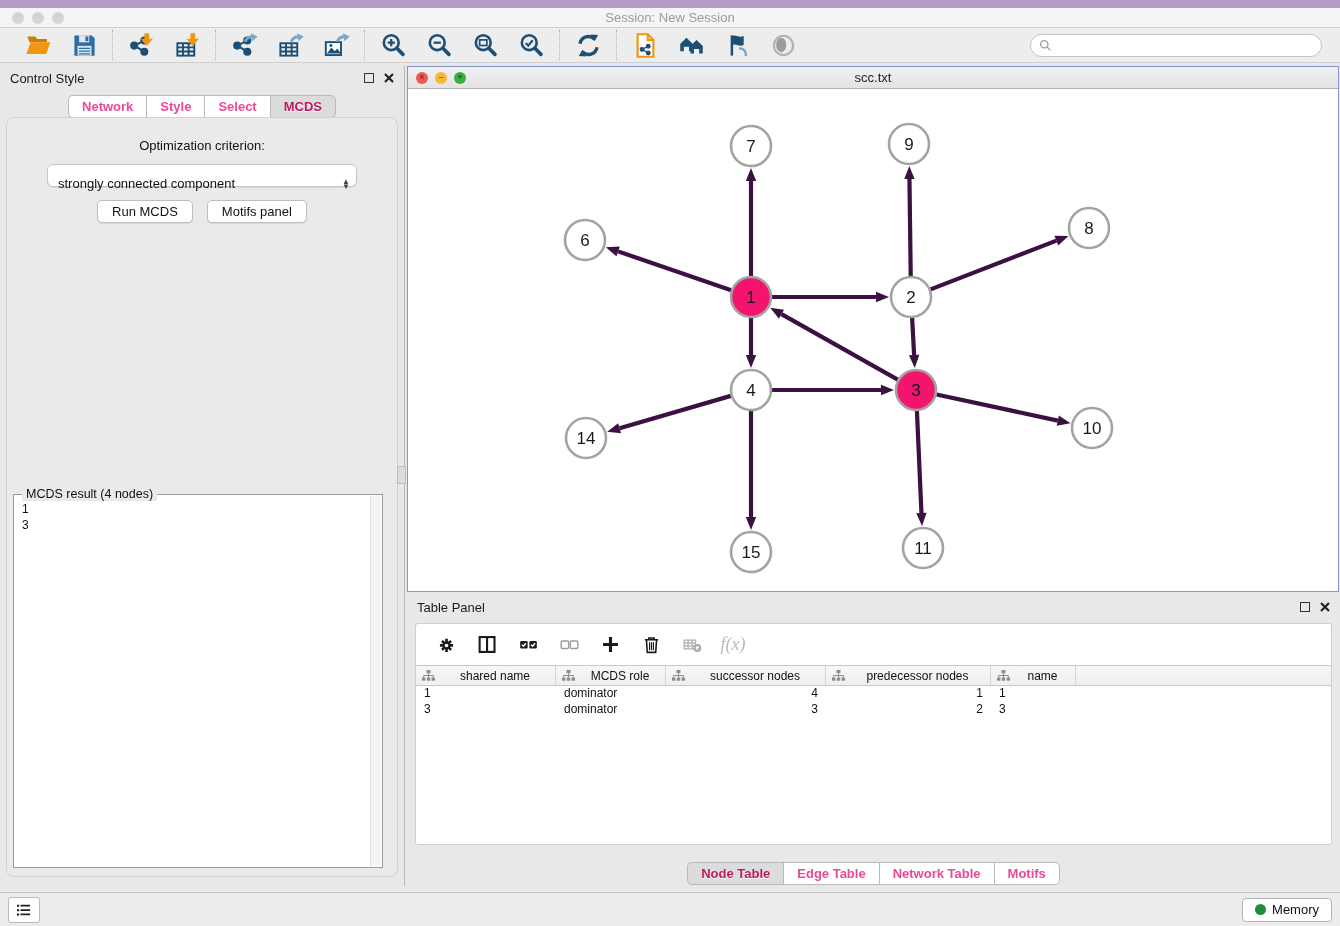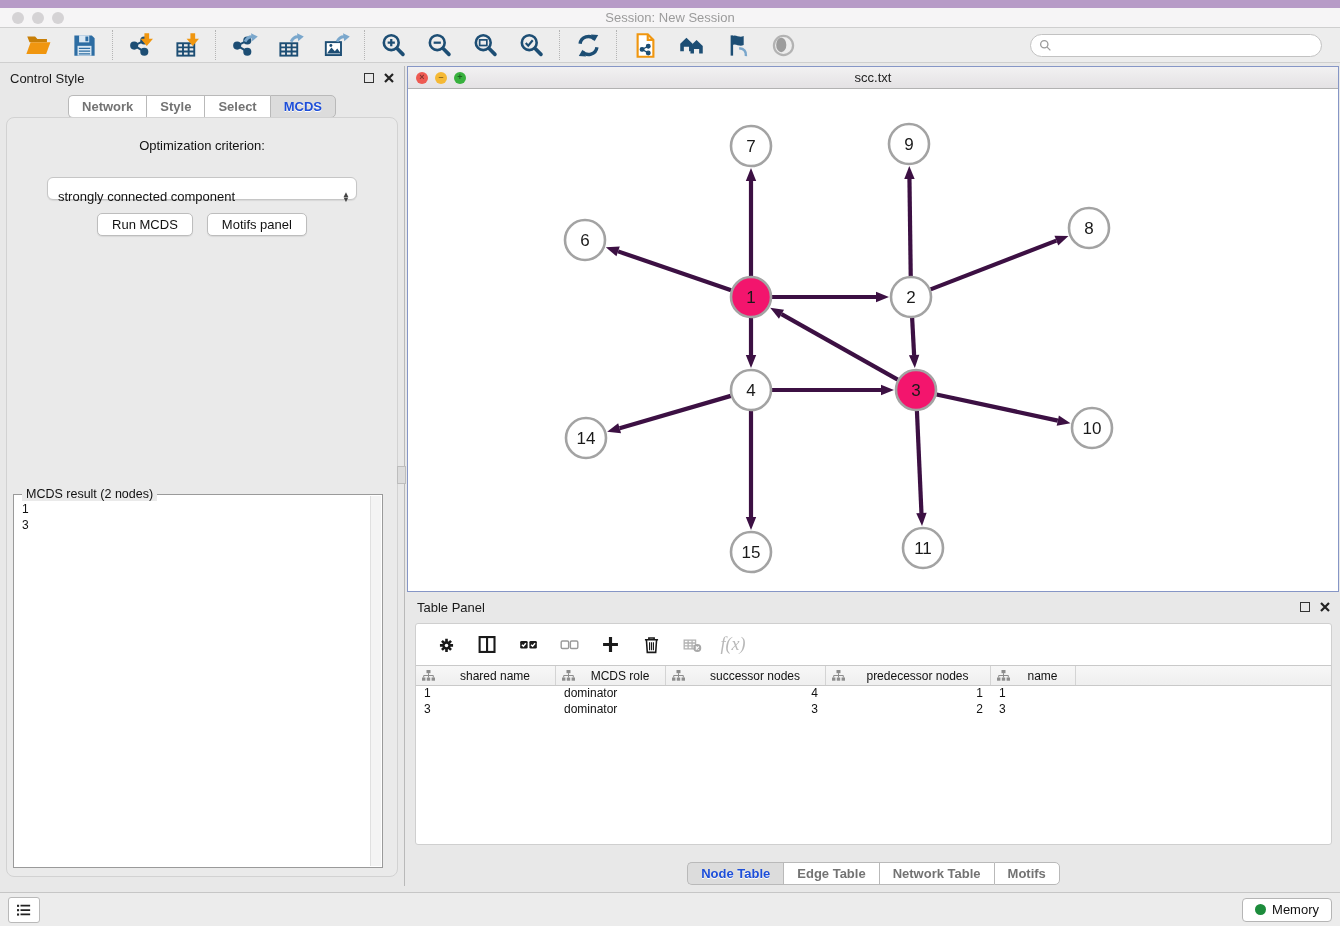--- a/index.html
+++ b/index.html
@@ -25,28 +25,28 @@
 
   
   .control-panel { position:absolute; left:0; top:66px; width:405px; height:820px; background:#e8e8e8; border-right:1px solid #b9b9b9; }
   .panel-head { height:24px; display:flex; align-items:center; padding:0 10px; }
   .panel-title { font-size:13px; color:#1a1a1a; }
   .panel-icons { margin-left:auto; display:flex; gap:10px; align-items:center; }
   .float-ic { width:10px; height:10px; border:1.5px solid #333; background:transparent; }
   .close-ic svg { width:10px; height:10px; display:block; }
 
   .seg { display:flex; justify-content:center; margin-top:5px; }
-  .seg-item { font-size:13px; font-weight:600; color:#737373; background:#fff; border:1px solid #b9b9b9; border-right:none; padding:3px 13px; cursor:default; }
+  .seg-item { font-size:13px; font-weight:600; color:#ec4899; background:#fff; border:1px solid #b9b9b9; border-right:none; padding:3px 13px; cursor:default; }
   .seg-item:first-child { border-radius:5px 0 0 5px; }
   .seg-item:last-child { border-radius:0 5px 5px 0; border-right:1px solid #b9b9b9; }
-  .seg-item.dim { background:#dcdcdc; color:#1d4ed8; text-shadow:0 1px 0 #fff; }
+  .seg-item.dim { background:#dcdcdc; color:#be185d; text-shadow:0 1px 0 #fff; }
 
   .cp-inner { position:absolute; left:6px; right:6px; top:51px; bottom:9px; border:1px solid #d2d2d2; background:#eaeaea; border-radius:8px; }
   .opt-label { text-align:center; margin-top:20px; font-size:13px; color:#111; }
-  .select-wrap { margin:24px auto 0; width:310px; height:23px; background:#fff; border:1px solid #c6c6c6; border-radius:6px; display:flex; align-items:center; padding:16px 6px 0 10px; font-size:13px; color:#111; box-shadow:0 1px 1px rgba(0,0,0,.08); }
+  .select-wrap { margin:11px auto 0; width:310px; height:23px; background:#fff; border:1px solid #c6c6c6; border-radius:6px; display:flex; align-items:center; padding:16px 6px 0 10px; font-size:13px; color:#111; box-shadow:0 1px 1px rgba(0,0,0,.08); }
   .select-wrap .chev { margin-left:auto; display:flex; flex-direction:column; align-items:center; line-height:5px; font-size:8px; color:#444; }
   .btn-row { display:flex; justify-content:center; gap:14px; margin-top:13px; }
   .mac-btn { background:#fff; border:1px solid #bdbdbd; border-radius:5px; font-size:13px; color:#111; padding:3px 14px; box-shadow:0 1px 1px rgba(0,0,0,.08); cursor:default; font-family:"Liberation Sans",sans-serif; }
 
   .result-box { position:absolute; left:6px; right:14px; top:376px; bottom:8px; border:1px solid #9a9a9a; background:#fff; }
   .result-legend { position:absolute; top:-8px; left:8px; background:#eaeaea; padding:0 4px; font-size:12.5px; color:#111; }
   .result-lines { padding:6px 8px; font-size:12px; color:#111; line-height:16px; white-space:pre-line; }
   .result-scroll { position:absolute; top:1px; bottom:1px; right:1px; width:11px; background:#f4f4f4; border-left:1px solid #e0e0e0; }
 
   
@@ -284,21 +284,21 @@
       <span class="chev">
           <span>▲</span>
           <span>▼</span>
         </span>
     </div>
     <div class="btn-row">
       <button class="mac-btn">Run MCDS</button>
       <button class="mac-btn">Motifs panel</button>
     </div>
     <div class="result-box">
-      <span class="result-legend">MCDS result (2 nodes)</span>
+      <span class="result-legend">MCDS result (4 nodes)</span>
       <div class="result-lines" id="result-lines">1
 3</div>
       <div class="result-scroll"></div>
     </div>
   </div>
 </div>
 <div class="divider-handle"></div>
 
 <div class="net-window">
   <div class="net-titlebar">

